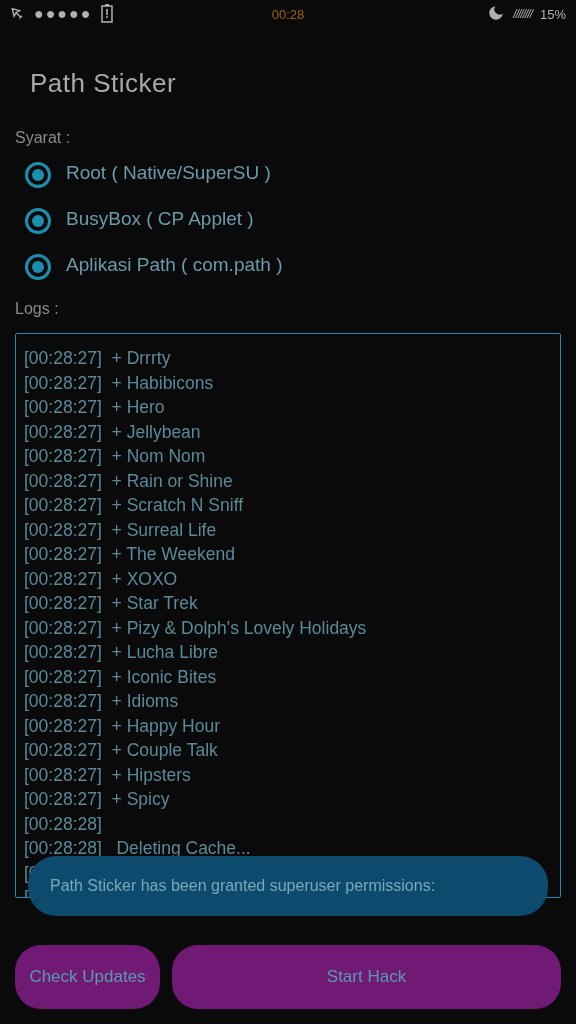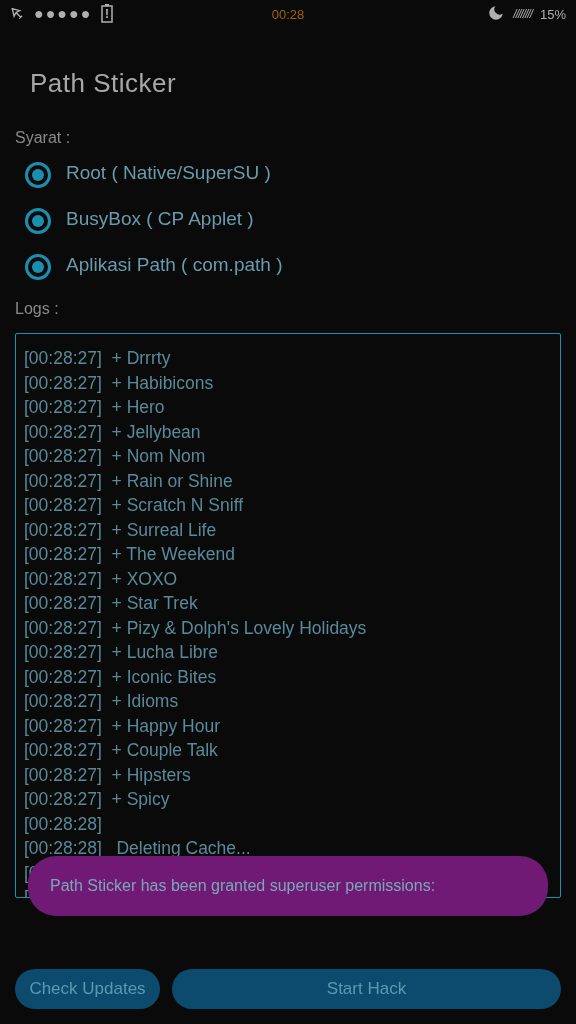--- a/index.html
+++ b/index.html
@@ -102,45 +102,45 @@
       font-size: 17.5px;
       line-height: 1.4;
       white-space: pre;
       font-weight: 400;
     }
     .toast {
       position: absolute;
       bottom: 108px;
       left: 28px;
       right: 28px;
-      background: #701a75;
+      background: #0c4a6e;
       border-radius: 28px;
       padding: 18px 22px;
       color: #7aa8b8;
       font-size: 16px;
       line-height: 1.5;
       z-index: 10;
     }
     .toast-line2 {
       margin-top: 12px;
     }
     .button-row {
       position: absolute;
       bottom: 15px;
       left: 15px;
       right: 15px;
       display: flex;
       gap: 12px;
     }
     .btn {
-      background: #0c4a6e;
+      background: #701a75;
       color: #5a9ab0;
       border: none;
       border-radius: 26px;
-      height: 40px;
+      height: 64px;
       font-size: 17px;
       cursor: pointer;
       display: flex;
       align-items: center;
       justify-content: center;
       font-weight: 400;
     }
     .btn-check {
       flex: 0 0 145px;
     }

